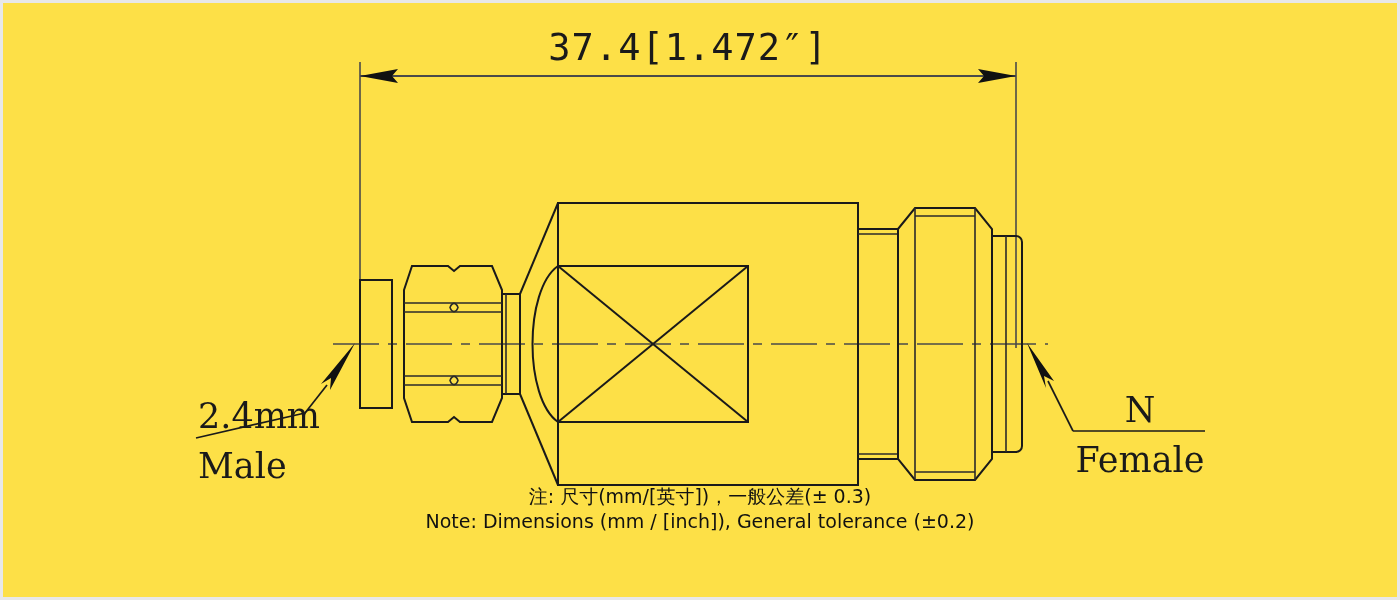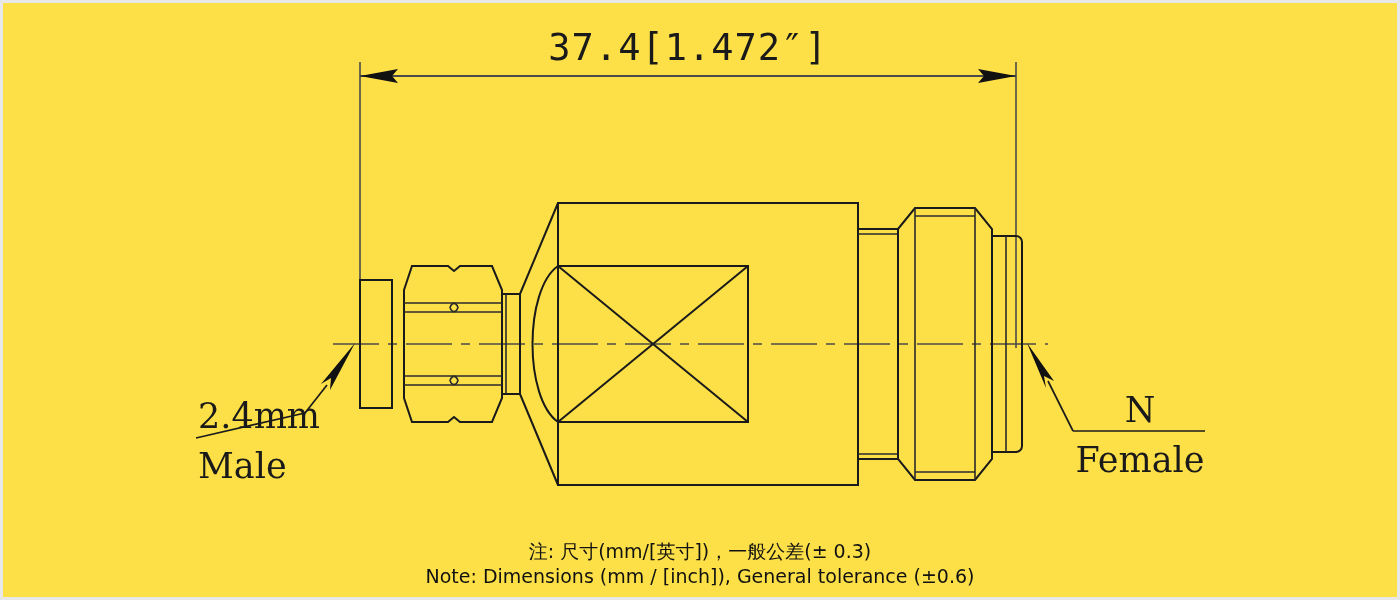--- a/index.html
+++ b/index.html
@@ -89,21 +89,21 @@
     fill: #1a1a1a;
   }
   .calloutsub {
     font-family: "DejaVu Serif", "Liberation Serif", serif;
     font-size: 35px;
     fill: #1a1a1a;
   }
   .note-block {
     position: absolute;
     left: 0;
-    top: 539px;
+    top: 484px;
     width: 1400px;
     text-align: center;
     line-height: 1.32;
   }
   .note-line {
     font-family: "DejaVu Sans", "Liberation Sans", sans-serif;
     font-size: 19px;
     color: #111111;
     white-space: pre;
   }
@@ -204,16 +204,16 @@
       <line class="leader" x1="1048" y1="381" x2="1073" y2="431"></line>
       <line class="leader" x1="1073" y1="431" x2="1205" y2="431"></line>
       <text class="calloutmain" x="1140" y="422" text-anchor="middle">N</text>
       <text class="calloutsub" x="1140" y="472" text-anchor="middle">Female</text>
     </g>
 
   </svg>
 
   <div class="note-block">
     <div class="note-line">注: 尺寸(mm/[英寸])，一般公差(± 0.3)</div>
-    <div class="note-line">Note: Dimensions (mm / [inch]), General tolerance (±0.6)</div>
+    <div class="note-line">Note: Dimensions (mm / [inch]), General tolerance (±0.2)</div>
   </div>
 
 </div>
 
 </body></html>

